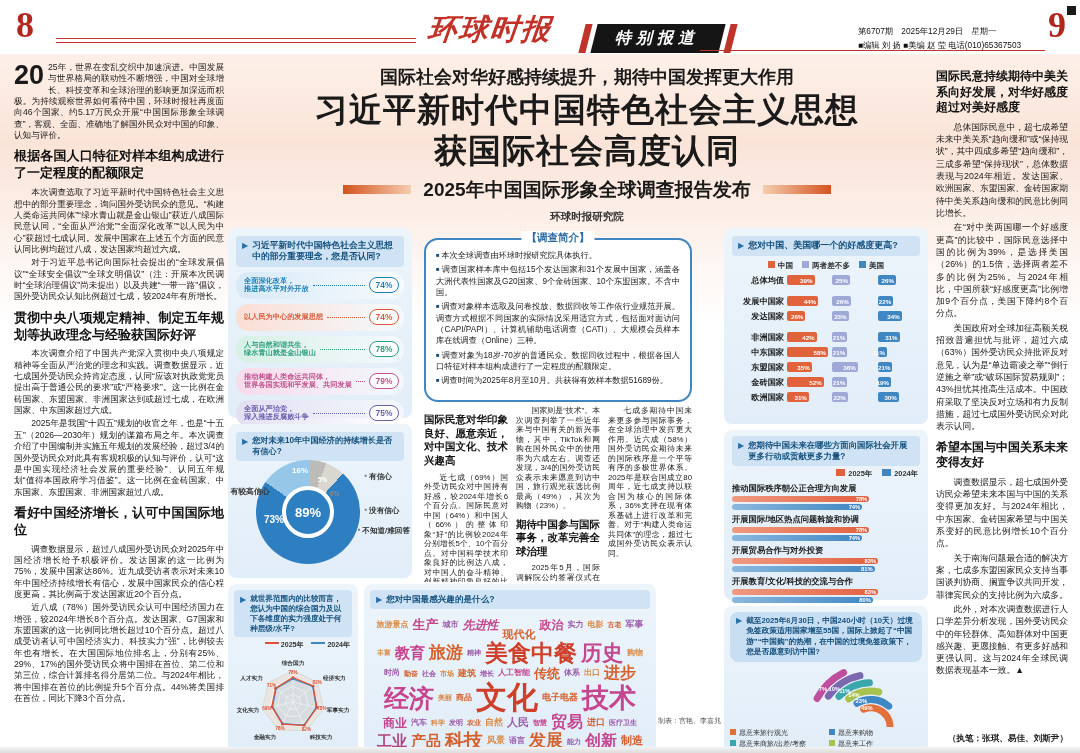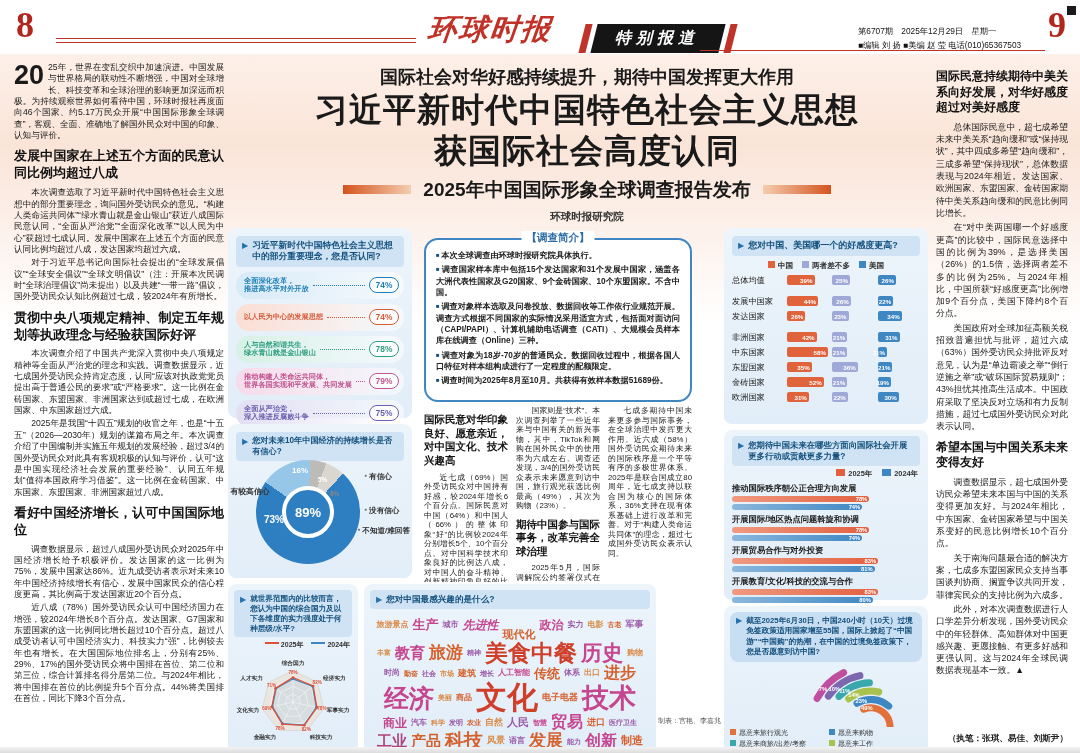--- a/index.html
+++ b/index.html
@@ -79,21 +79,21 @@
   .dcall::before{content:'●';font-size:5px;color:#777;margin-right:2px;vertical-align:2px;}
   #d-left{position:absolute;left:2px;top:62px;width:40px;font-size:7.8px;font-weight:bold;color:#333;text-align:center;}
   
   .radar-legend{display:flex;justify-content:flex-end;gap:8px;font-size:7px;font-weight:bold;color:#333;margin:3px 2px 0;}
   .radar-legend i{display:inline-block;width:14px;height:0;border-top:2px solid;margin-right:2px;vertical-align:3px;}
   
   #fav-legend{display:flex;gap:9px;justify-content:center;font-size:7.6px;font-weight:bold;color:#333;margin:5px 0 4px;}
   #fav-legend i{display:inline-block;width:7px;height:7px;margin-right:3px;}
   .frow{display:grid;grid-template-columns:52px 1fr 1fr 1fr;gap:3px;align-items:center;margin-top:4px;}
   .frow.gap{margin-top:10px;}
-  .flab{font-size:8.2px;font-weight:normal;}
+  .flab{font-size:8.2px;font-weight:bold;text-align:right;}
   .ftrack{position:relative;height:10px;}
   .fbar{position:absolute;left:0;top:0;height:100%;border-radius:2px;display:flex;align-items:center;
         justify-content:flex-end;padding-right:2px;box-sizing:border-box;}
   .fval{font-size:6.2px;color:#fff;font-weight:bold;}
   
   #exp-legend{display:flex;gap:10px;justify-content:flex-end;font-size:7.4px;font-weight:bold;color:#333;margin:3px 2px 2px;}
   #exp-legend i{display:inline-block;width:9px;height:7px;margin-right:3px;}
   .eitem{margin-top:4px;}
   .eitem .lbl{font-size:8.3px;font-weight:bold;margin-bottom:2px;}
   .ebar{position:relative;height:6px;border-radius:3px;margin-top:2px;display:flex;align-items:center;
@@ -108,21 +108,21 @@
   
   #cloud{display:flex;flex-wrap:wrap;justify-content:center;align-items:center;
          height:142px;overflow:hidden;line-height:1.05;}
   #cloud span{margin:0 2px;font-weight:900;}
   #cloud-credit{position:absolute;left:658px;top:716px;width:66px;font-size:7px;color:#555;}
   
   #survey-box{position:absolute;left:424px;top:238px;width:268px;height:164px;border:2px solid #3f86c2;
               border-radius:14px;background:#fff;box-sizing:border-box;padding:10px 10px 4px;}
   #survey-title{position:absolute;top:-9px;left:50%;transform:translateX(-50%);background:#fff;
                 padding:0 5px;color:#2e6da4;font-weight:900;font-size:10.5px;white-space:nowrap;}
-  .sv-item{font-size:8.2px;font-weight:bold;color:#222;line-height:1.38;text-align:justify;margin-bottom:3px;}
+  .sv-item{font-size:8.2px;font-weight:normal;color:#222;line-height:1.38;text-align:justify;margin-bottom:3px;}
   .sv-item::before{content:'■ ';color:#17527e;font-size:6px;vertical-align:1px;}
   .footer-strip{position:absolute;left:0;top:747px;width:100%;height:6px;background:linear-gradient(180deg,#f3f3f3,#dcdcdc);}
 </style>
 </head>
 <body>
 
 <div class="page">
   <div class="wash"></div>
 
   <div class="pagenum" id="pn-left">8</div>
@@ -144,21 +144,21 @@
     <div class="subrow">
       <span class="subbar l"></span>
       <span class="subtitle">2025年中国国际形象全球调查报告发布</span>
       <span class="subbar r"></span>
     </div>
     <div class="byline">环球时报研究院</div>
   </div>
 
   <div class="textcol" id="left-col">
       <p class="first"><span class="dropcap">20</span>25年，世界在变乱交织中加速演进。中国发展与世界格局的联动性不断增强，中国对全球增长、科技变革和全球治理的影响更加深远而积极。为持续观察世界如何看待中国，环球时报社再度面向46个国家、约5.17万民众开展“中国国际形象全球调查”，客观、全面、准确地了解国外民众对中国的印象、认知与评价。</p>
-      <h3>发展中国家在上述五个方面的民意认同比例均超过八成</h3>
+      <h3>根据各国人口特征对样本组构成进行了一定程度的配额限定</h3>
       <p>本次调查选取了习近平新时代中国特色社会主义思想中的部分重要理念，询问国外受访民众的意见。“构建人类命运共同体”“绿水青山就是金山银山”获近八成国际民意认同，“全面从严治党”“全面深化改革”“以人民为中心”获超过七成认同。发展中国家在上述五个方面的民意认同比例均超过八成，发达国家均超过六成。</p>
       <p>对于习近平总书记向国际社会提出的“全球发展倡议”“全球安全倡议”“全球文明倡议”（注：开展本次民调时“全球治理倡议”尚未提出）以及共建“一带一路”倡议，国外受访民众认知比例超过七成，较2024年有所增长。</p>
       <h3>贯彻中央八项规定精神、制定五年规划等执政理念与经验获国际好评</h3>
       <p>本次调查介绍了中国共产党深入贯彻中央八项规定精神等全面从严治党的理念和实践。调查数据显示，近七成国外受访民众持肯定态度，认同“应该对执政党党员提出高于普通公民的要求”或“严格要求”。这一比例在金砖国家、东盟国家、非洲国家达到或超过七成，在欧洲国家、中东国家超过六成。</p>
       <p>2025年是我国“十四五”规划的收官之年，也是“十五五”（2026—2030年）规划的谋篇布局之年。本次调查介绍了中国编制并实施五年规划的发展经验，超过3/4的国外受访民众对此具有客观积极的认知与评价，认可“这是中国实现经济社会发展的重要经验”、认同五年规划“值得本国政府学习借鉴”。这一比例在金砖国家、中东国家、东盟国家、非洲国家超过八成。</p>
       <h3>看好中国经济增长，认可中国国际地位</h3>
       <p>调查数据显示，超过八成国外受访民众对2025年中国经济增长给予积极评价。发达国家的这一比例为75%，发展中国家达86%。近九成受访者表示对未来10年中国经济持续增长有信心，发展中国家民众的信心程度更高，其比例高于发达国家近20个百分点。</p>
       <p>近八成（78%）国外受访民众认可中国经济国力在增强，较2024年增长8个百分点。发达国家、G7国家和东盟国家的这一比例同比增长超过10个百分点。超过八成受访者认可中国经济实力、科技实力“强”，比例较去年也有增长。在大国国际地位排名上，分别有25%、29%、17%的国外受访民众将中国排在首位、第二位和第三位，综合计算排名得分居第二位。与2024年相比，将中国排在首位的比例提升5个百分点。44%将美国排在首位，同比下降3个百分点。</p>
     </div>
   <div class="textcol" id="colA">

